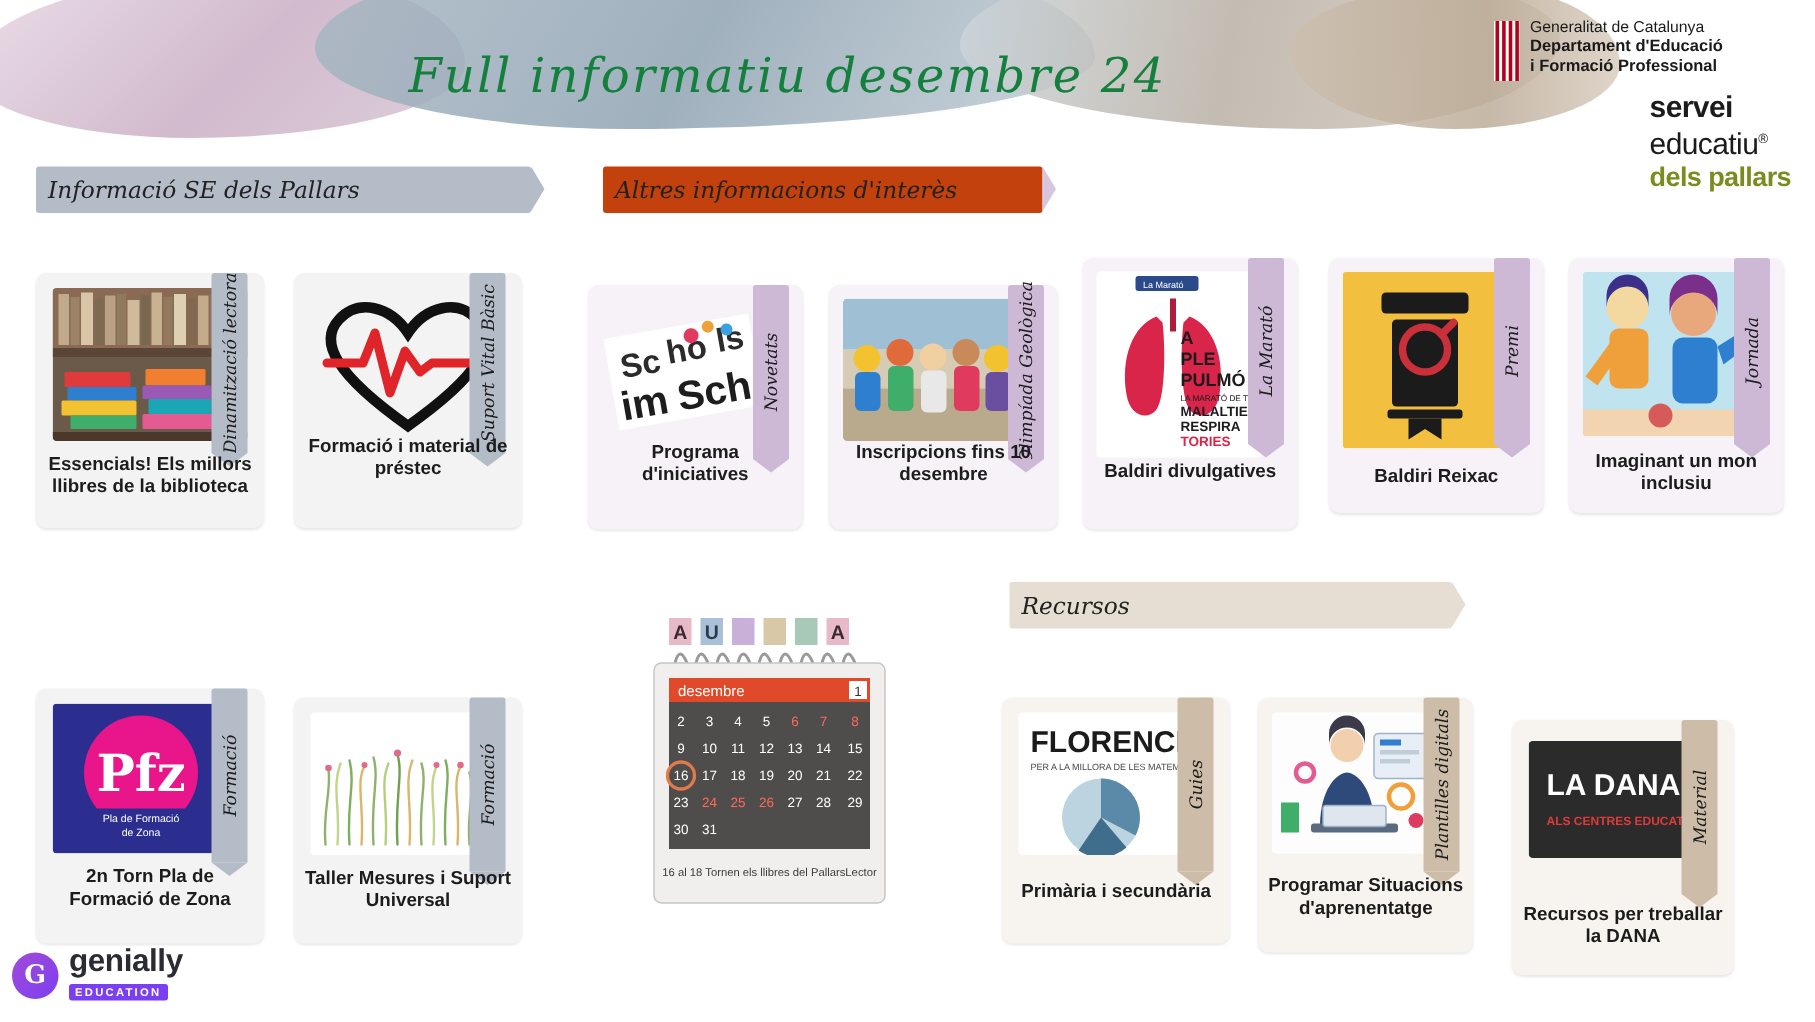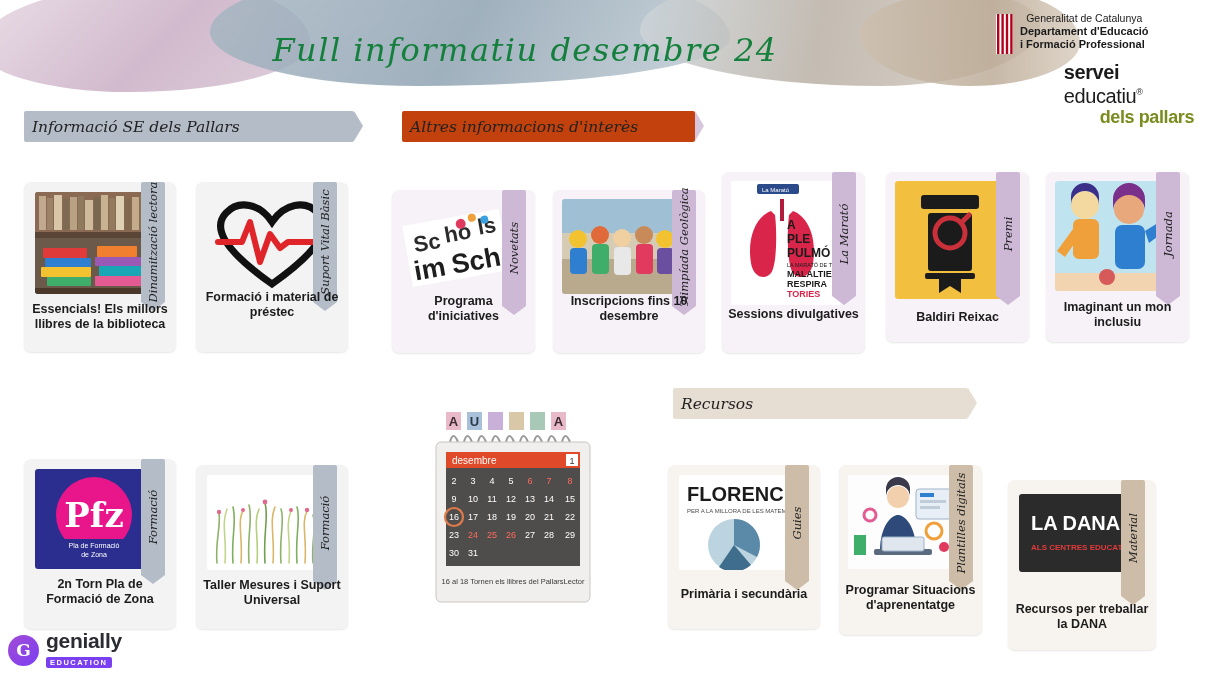--- a/index.html
+++ b/index.html
@@ -47,29 +47,29 @@
     letter-spacing: 1.5px;
     color: #15803d;
     z-index: 5;
   }
 
   
   .gencat { position: absolute; right: 14px; top: 12px; width: 200px; z-index: 6; }
   .gencat-row { display: flex; align-items: flex-start; gap: 7px; }
   .gencat-mark { width: 17px; height: 40px; display: block; flex: 0 0 auto; margin-top: 2px; }
   .gencat-txt { font-size: 10.5px; line-height: 13px; color: #1a1a1a; }
-  .gencat-txt .l1 { font-size: 10.5px; text-align: center; }
+  .gencat-txt .l1 { font-size: 10.5px; }
   .gencat-txt .l2 { font-weight: bold; font-size: 11px; }
   .gencat-txt .l3 { font-weight: bold; font-size: 11px; }
 
   .servei { position: absolute; right: 16px; top: 62px; text-align: left; z-index: 6; }
   .servei .s1 { font-size: 20px; font-weight: bold; color: #1b1b1b; line-height: 20px; letter-spacing: -0.4px;}
   .servei .s2 { font-size: 20px; font-weight: normal; color: #1b1b1b; line-height: 21px; letter-spacing: -0.4px;}
   .servei .s2 sup { font-size: 9px; vertical-align: super; }
-  .servei .s3 { font-size: 18px; font-weight: bold; color: #7a8c1e; line-height: 21px; letter-spacing: -0.4px; margin-left: 36px;}
+  .servei .s3 { font-size: 18px; font-weight: bold; color: #7a8c1e; line-height: 21px; letter-spacing: -0.4px;}
 
   
   .banner {
     position: absolute;
     height: 31px;
     display: flex; align-items: center;
     padding-left: 8px;
     font-family: "DejaVu Serif", serif;
     font-style: italic;
     font-size: 15.5px;
@@ -317,21 +317,21 @@
       <text x="56" y="76" font-family="Liberation Sans, sans-serif" font-size="12" font-weight="bold" fill="#1b1b1b">PULMÓ</text>
       <text x="56" y="86" font-family="Liberation Sans, sans-serif" font-size="5.5" fill="#1b1b1b">LA MARATÓ DE TV3</text>
       <text x="56" y="96" font-family="Liberation Sans, sans-serif" font-size="9" font-weight="bold" fill="#1b1b1b">MALALTIES</text>
       <text x="56" y="106" font-family="Liberation Sans, sans-serif" font-size="9" font-weight="bold" fill="#1b1b1b">RESPIRA</text>
       <text x="56" y="116" font-family="Liberation Sans, sans-serif" font-size="9" font-weight="bold" fill="#d9254a">TORIES</text>
     </svg>
   </div>
   <div class="ribbon violet" style="right:9px; top:0; height:124px;">
     <span>La Marató</span>
   </div>
-  <div class="card-cap" style="top:135px;">Sessions divulgatives</div>
+  <div class="card-cap" style="top:135px;">Baldiri divulgatives</div>
 </div>
 
 <div class="card purple" style="left:886px; top:172px; width:143px; height:170px;">
   <div class="card-img" style="left:9px; top:9px; width:110px; height:118px;">
     <svg class="art" viewBox="0 0 110 118" preserveAspectRatio="none">
       <rect width="110" height="118" fill="#f2bf3e"></rect>
       <rect x="26" y="14" width="58" height="14" rx="3" fill="#1b1b1b"></rect>
       <rect x="33" y="32" width="44" height="58" rx="3" fill="#1b1b1b"></rect>
       <circle cx="55" cy="52" r="15" fill="none" stroke="#c9303a" stroke-width="5"></circle>
       <path d="M66 42 L 74 34" stroke="#c9303a" stroke-width="5" stroke-linecap="round"></path>

